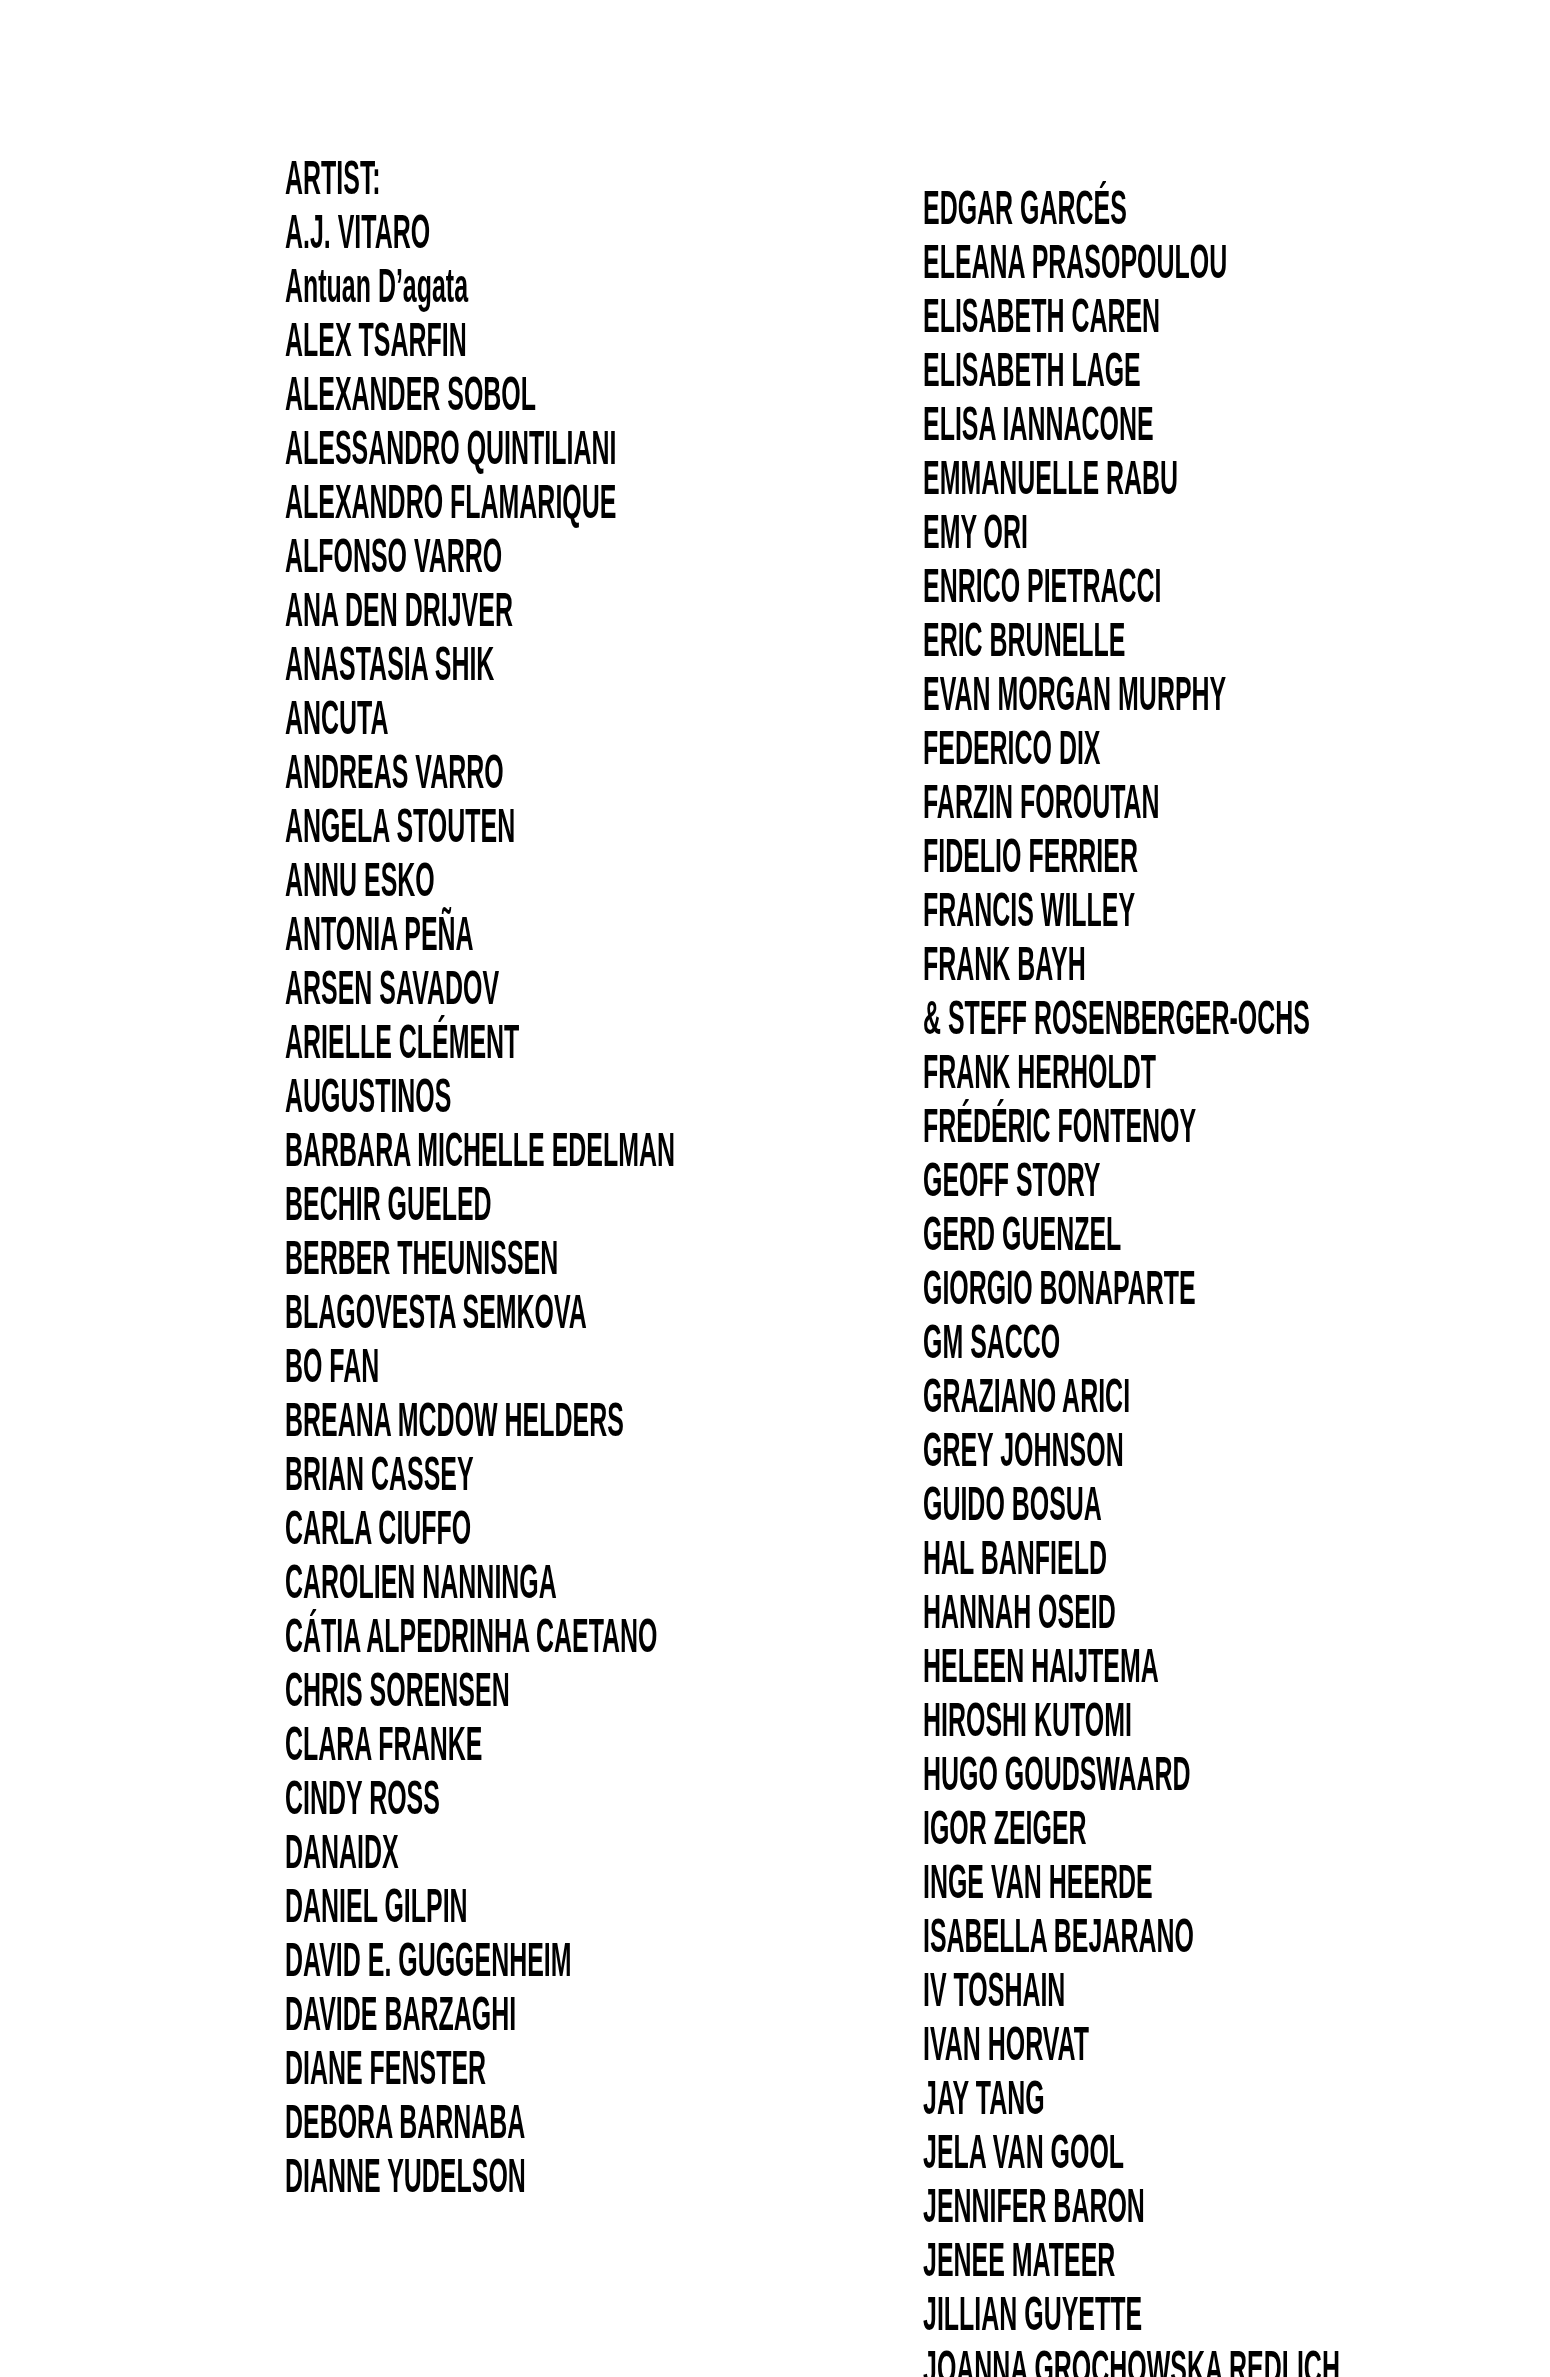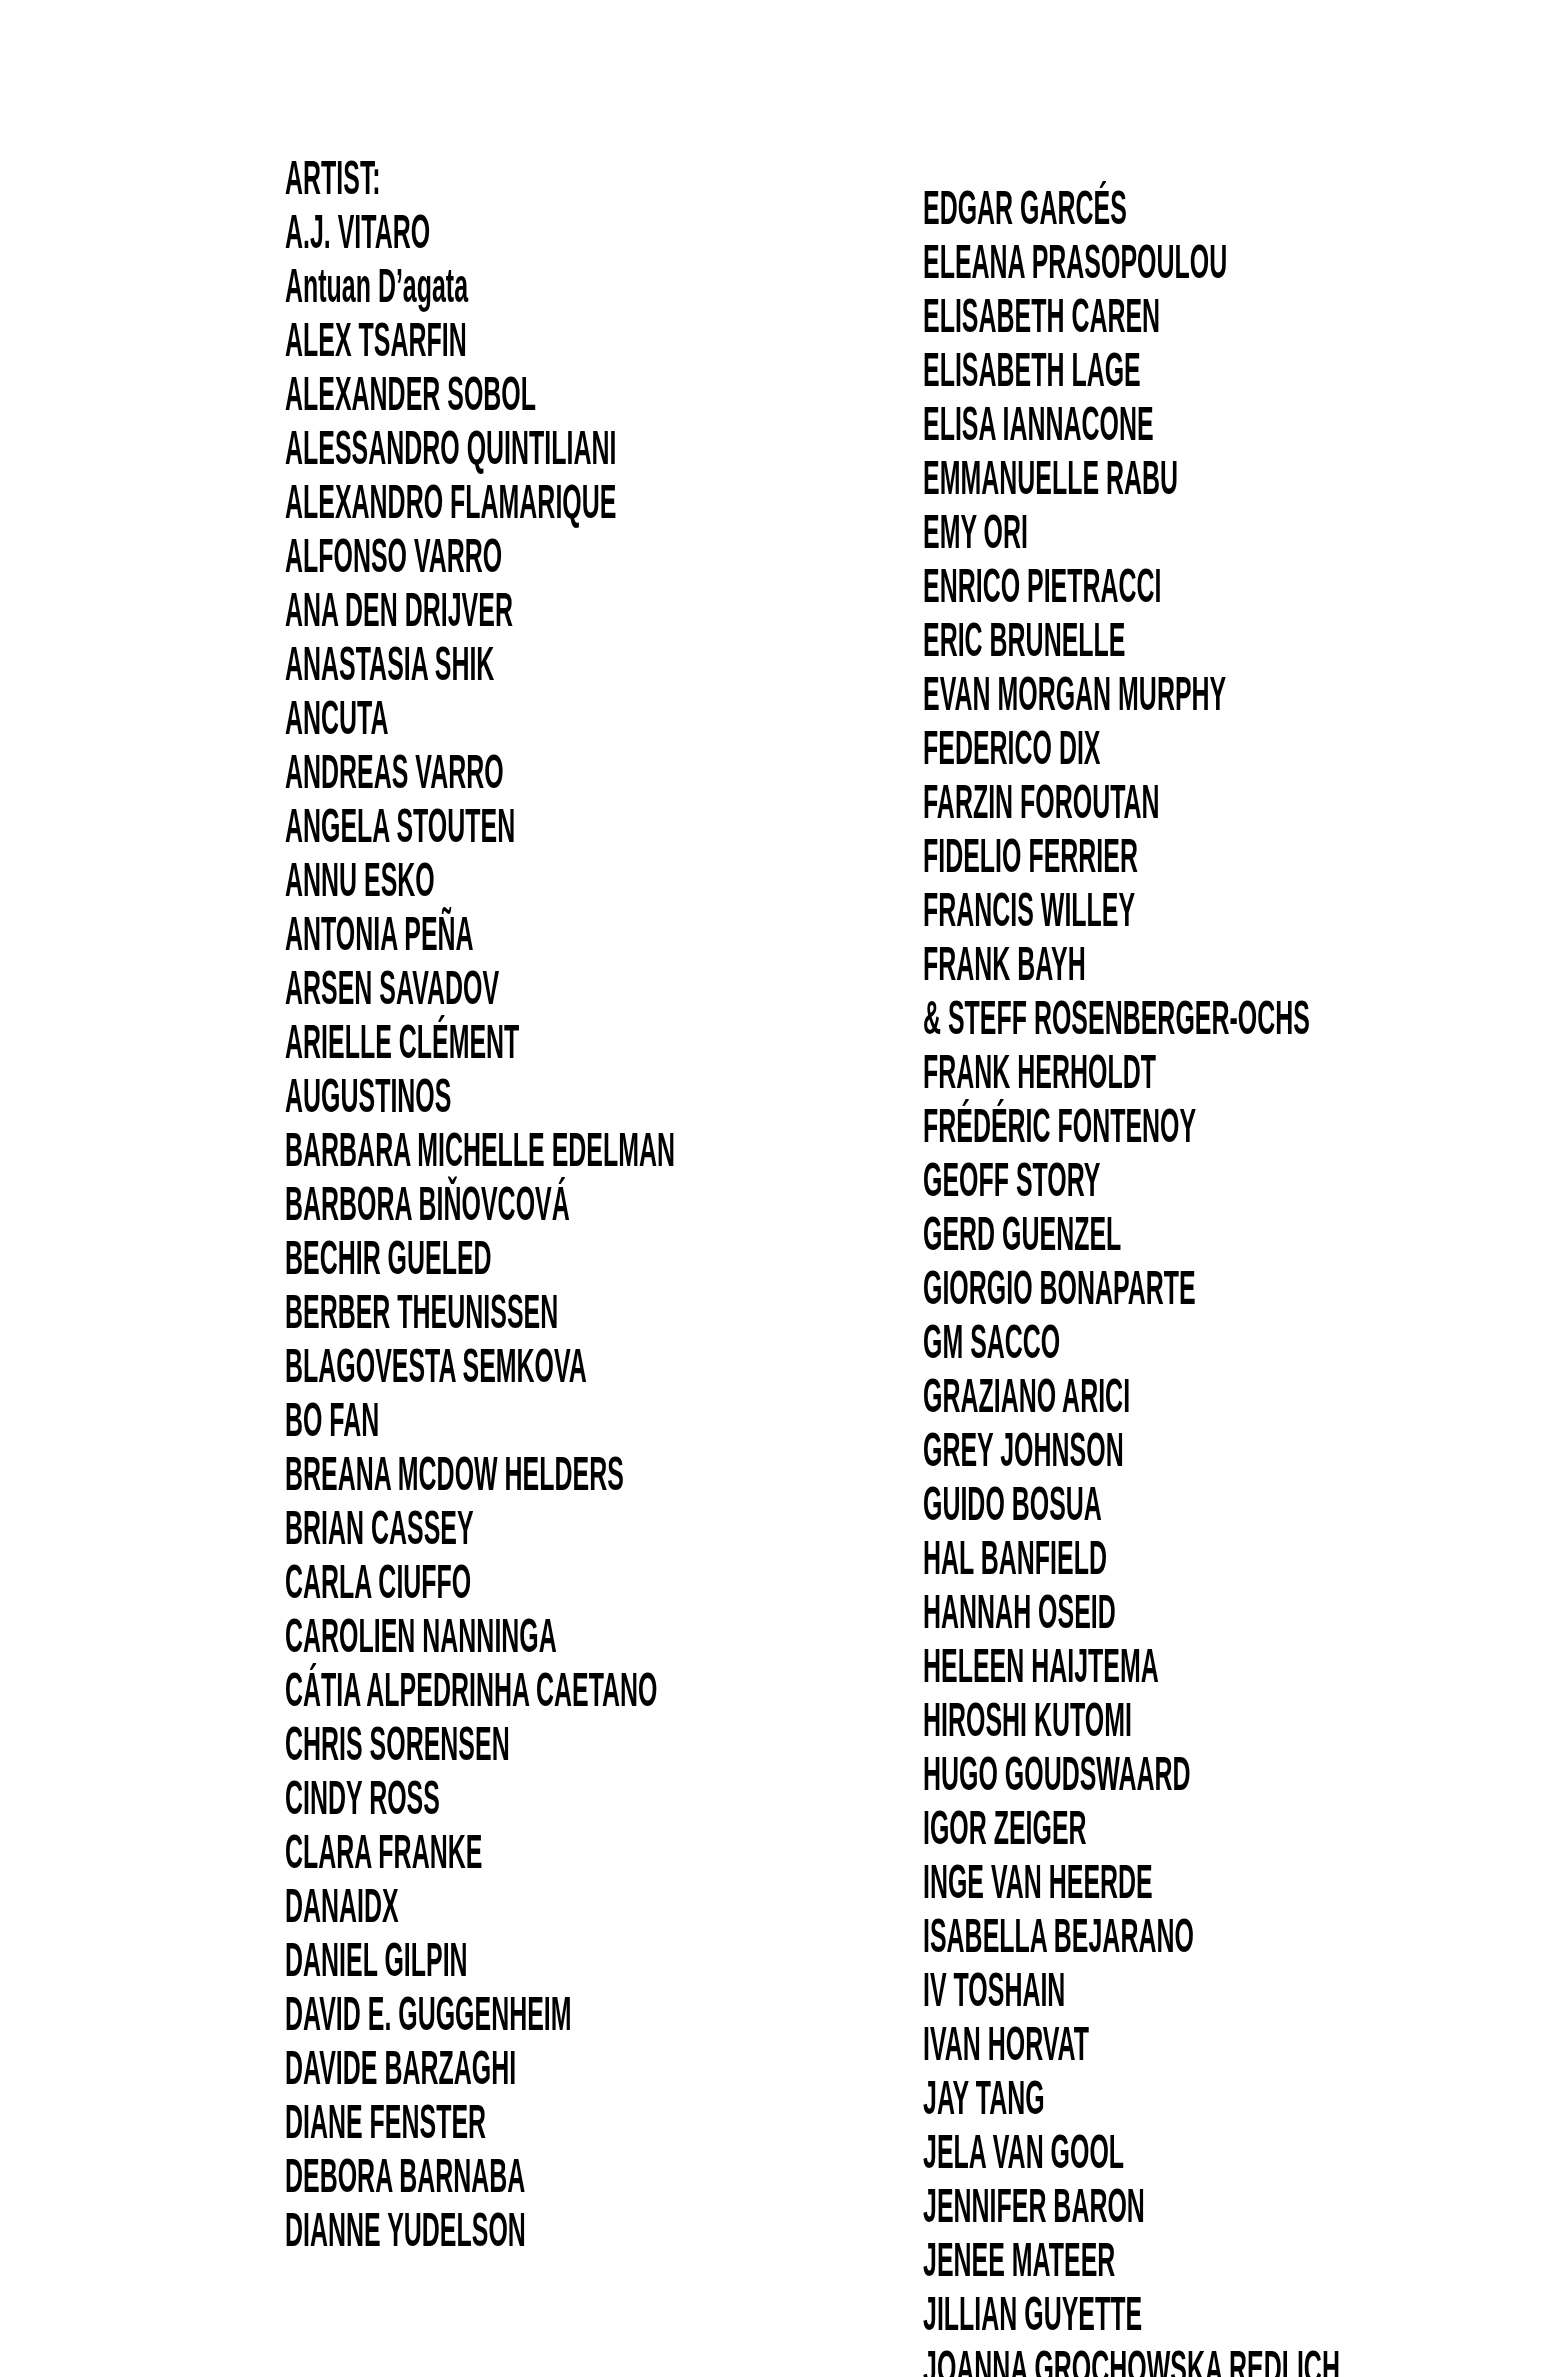--- a/index.html
+++ b/index.html
@@ -114,23 +114,20 @@
         </div>
 
         <div class="line">
           <span class="tx">AUGUSTINOS</span>
         </div>
 
         <div class="line">
           <span class="tx">BARBARA MICHELLE EDELMAN</span>
         </div>
 
-        <div class="line">
-          <span class="tx">BARBORA BIŇOVCOVÁ</span>
-        </div>
 
         <div class="line">
           <span class="tx">BECHIR GUELED</span>
         </div>
 
         <div class="line">
           <span class="tx">BERBER THEUNISSEN</span>
         </div>
 
         <div class="line">
@@ -160,25 +157,25 @@
 
         <div class="line">
           <span class="tx">CÁTIA ALPEDRINHA CAETANO</span>
         </div>
 
         <div class="line">
           <span class="tx">CHRIS SORENSEN</span>
         </div>
 
         <div class="line">
+          <span class="tx">CLARA FRANKE</span>
+        </div>
+
+        <div class="line">
           <span class="tx">CINDY ROSS</span>
-        </div>
-
-        <div class="line">
-          <span class="tx">CLARA FRANKE</span>
         </div>
 
         <div class="line">
           <span class="tx">DANAIDX</span>
         </div>
 
         <div class="line">
           <span class="tx">DANIEL GILPIN</span>
         </div>
 

